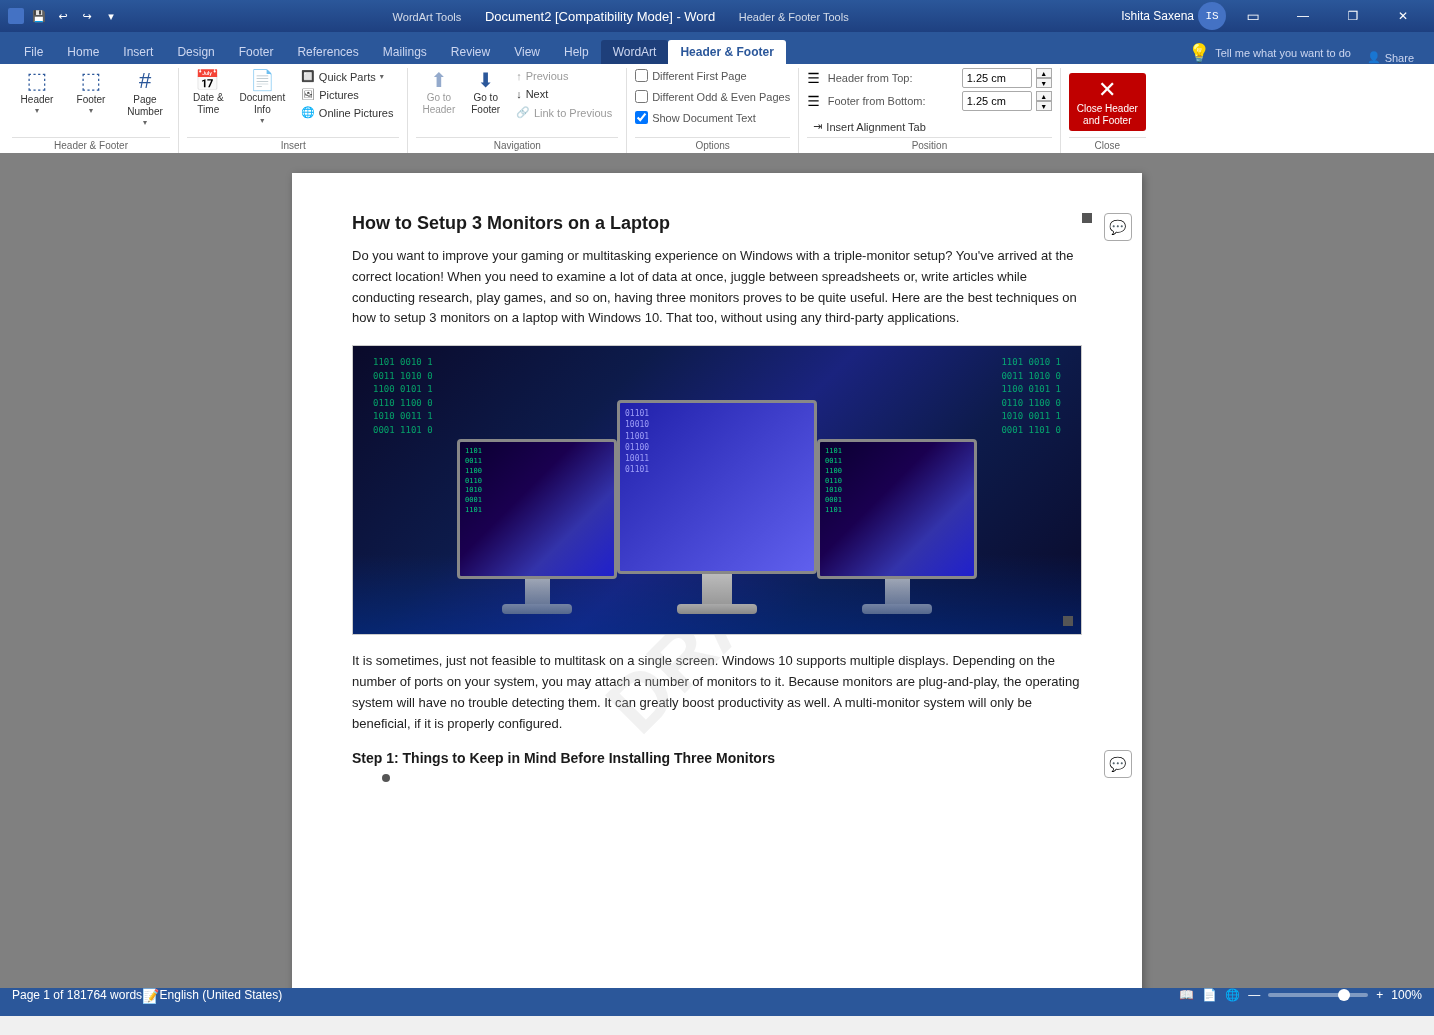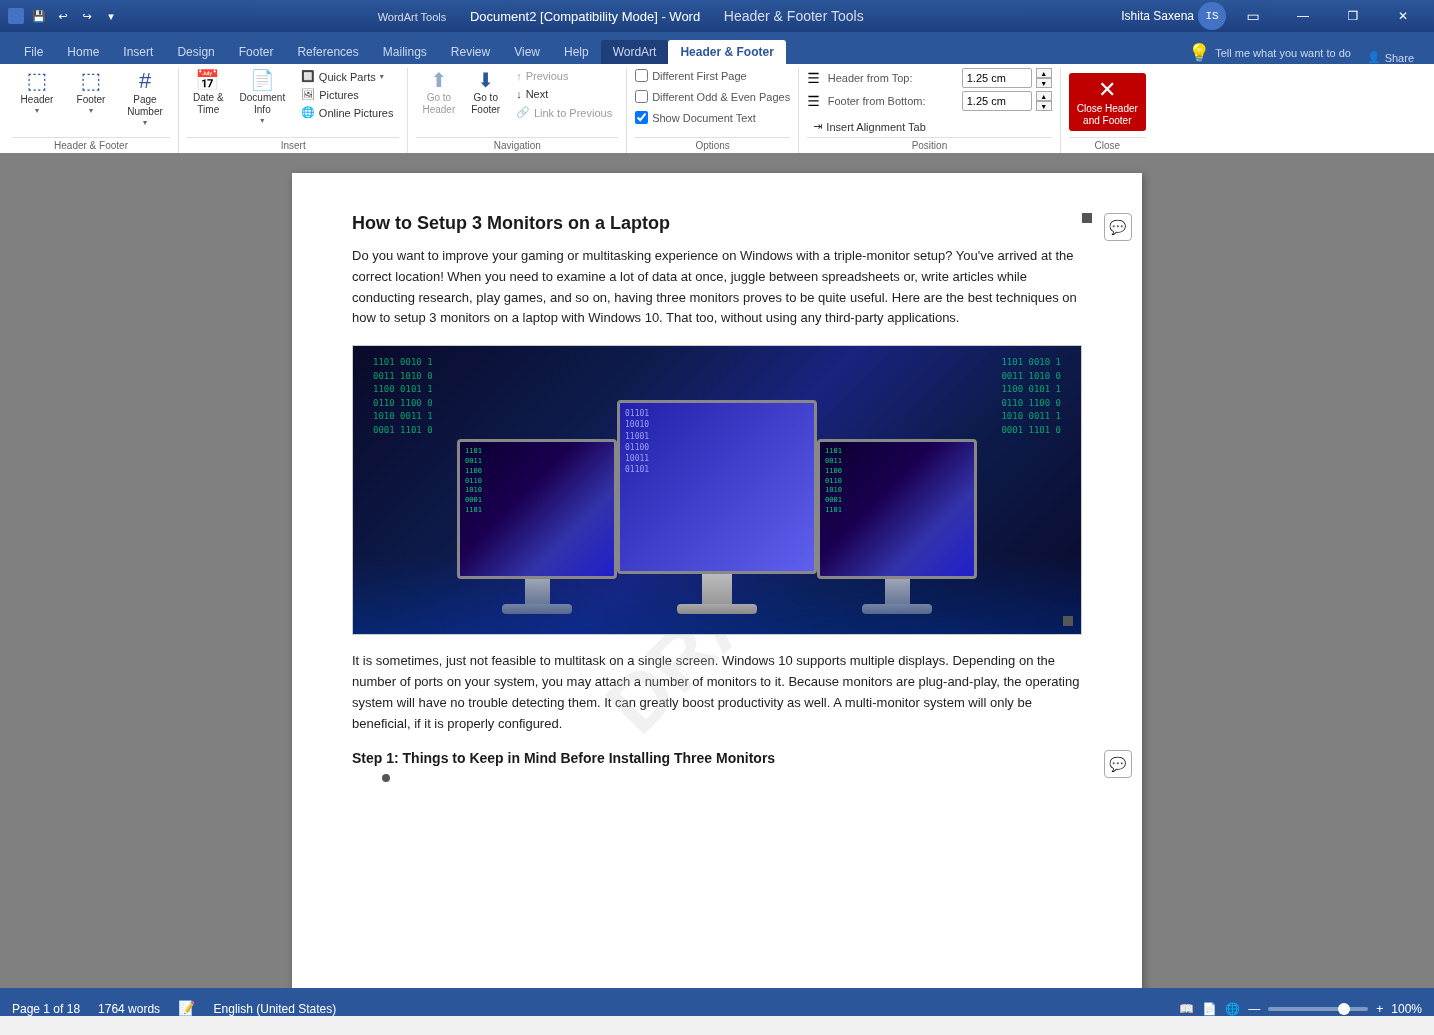--- a/index.html
+++ b/index.html
@@ -283,25 +283,25 @@
       justify-content: center;
       font-size: 14px;
       color: #888;
     }
 
     
     .status-bar {
       background: #2b579a;
       height: 28px;
       display: flex;
-      align-items: flex-end;
+      align-items: flex-start;
       padding: 0 12px;
       color: white;
       font-size: 12px;
-      gap: 18px;
+      gap: 0;
     }
     .status-right {
       margin-left: auto;
       display: flex;
       align-items: center;
       gap: 8px;
     }
     .zoom-slider {
       width: 100px;
       height: 4px;
@@ -334,21 +334,21 @@
   <div class="title-bar-left">
     <span class="title-icon"></span>
     <span class="tb-btn">💾</span>
     <span class="tb-btn">↩</span>
     <span class="tb-btn">↪</span>
     <span class="tb-btn">▾</span>
   </div>
   <div class="title-bar-center">
     <span style="margin-right:20px; font-size:11px; opacity:0.8;">WordArt Tools</span>
     <span>Document2 [Compatibility Mode] - Word</span>
-    <span style="margin-left:20px; font-size:14px; opacity:0.8;">Header &amp; Footer Tools</span>
+    <span style="margin-left:20px; font-size:11px; opacity:0.8;">Header &amp; Footer Tools</span>
   </div>
   <div class="title-bar-right">
     <span style="font-size:12px;">Ishita Saxena</span>
     <div style="width:28px;height:28px;border-radius:50%;background:#4472c4;display:flex;align-items:center;justify-content:center;color:white;font-size:11px;font-family:Liberation Mono, monospace;">IS</div>
     <span class="win-btn" style="font-size:14px;">▭</span>
     <span class="win-btn">—</span>
     <span class="win-btn">❐</span>
     <span class="win-btn close">✕</span>
   </div>
 </div>

